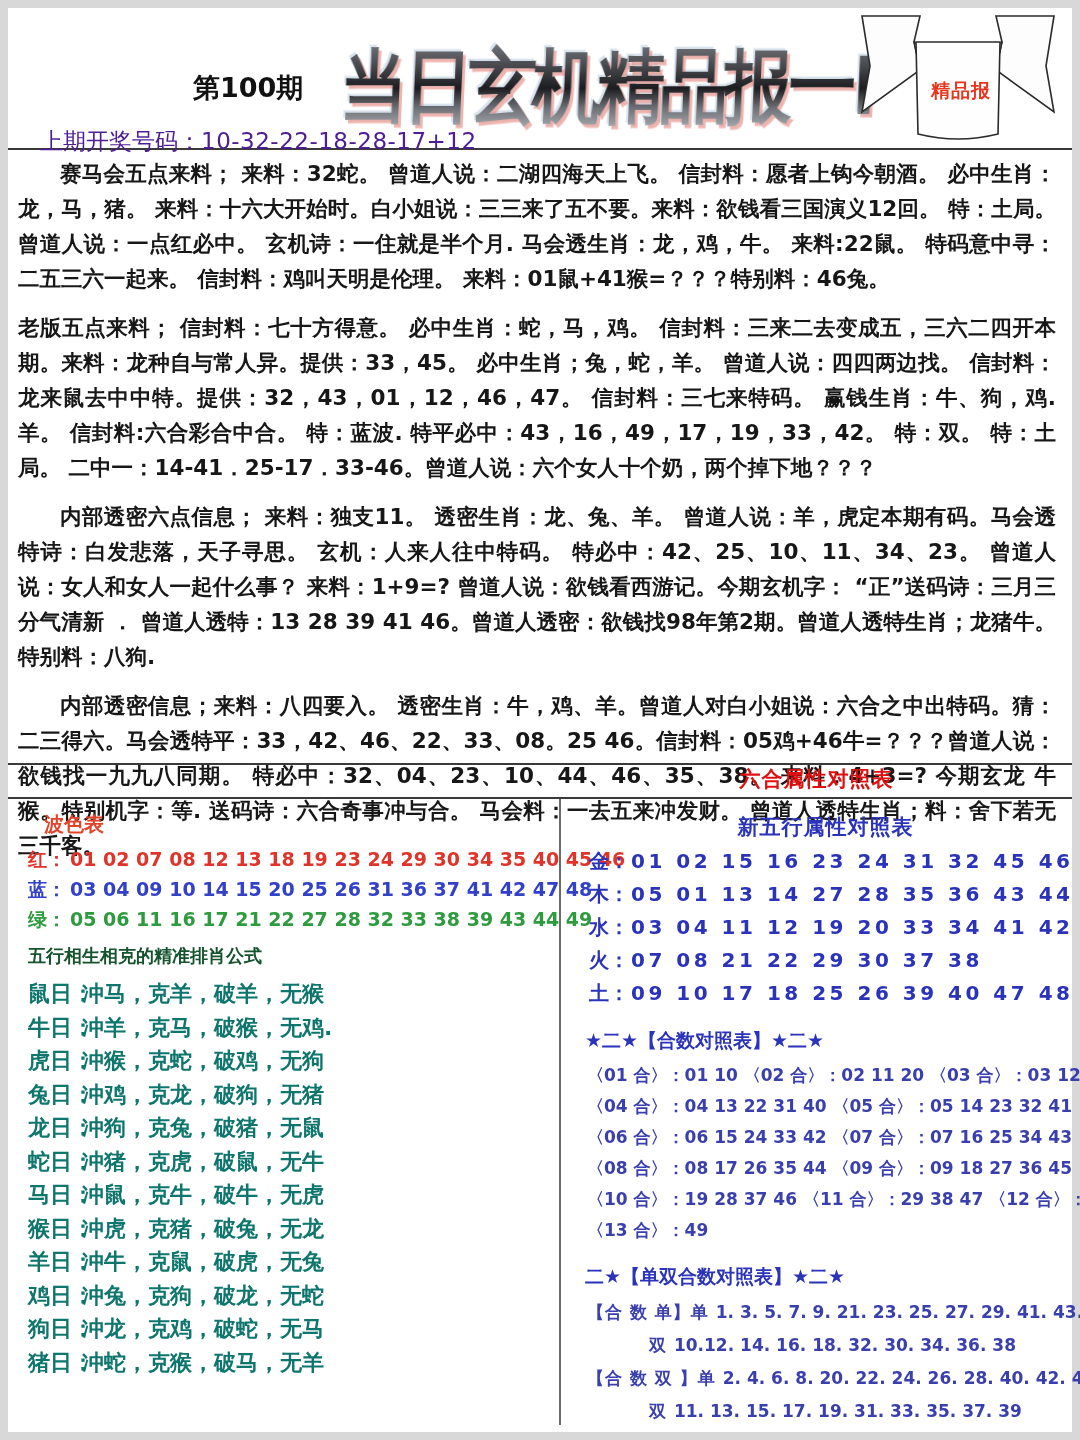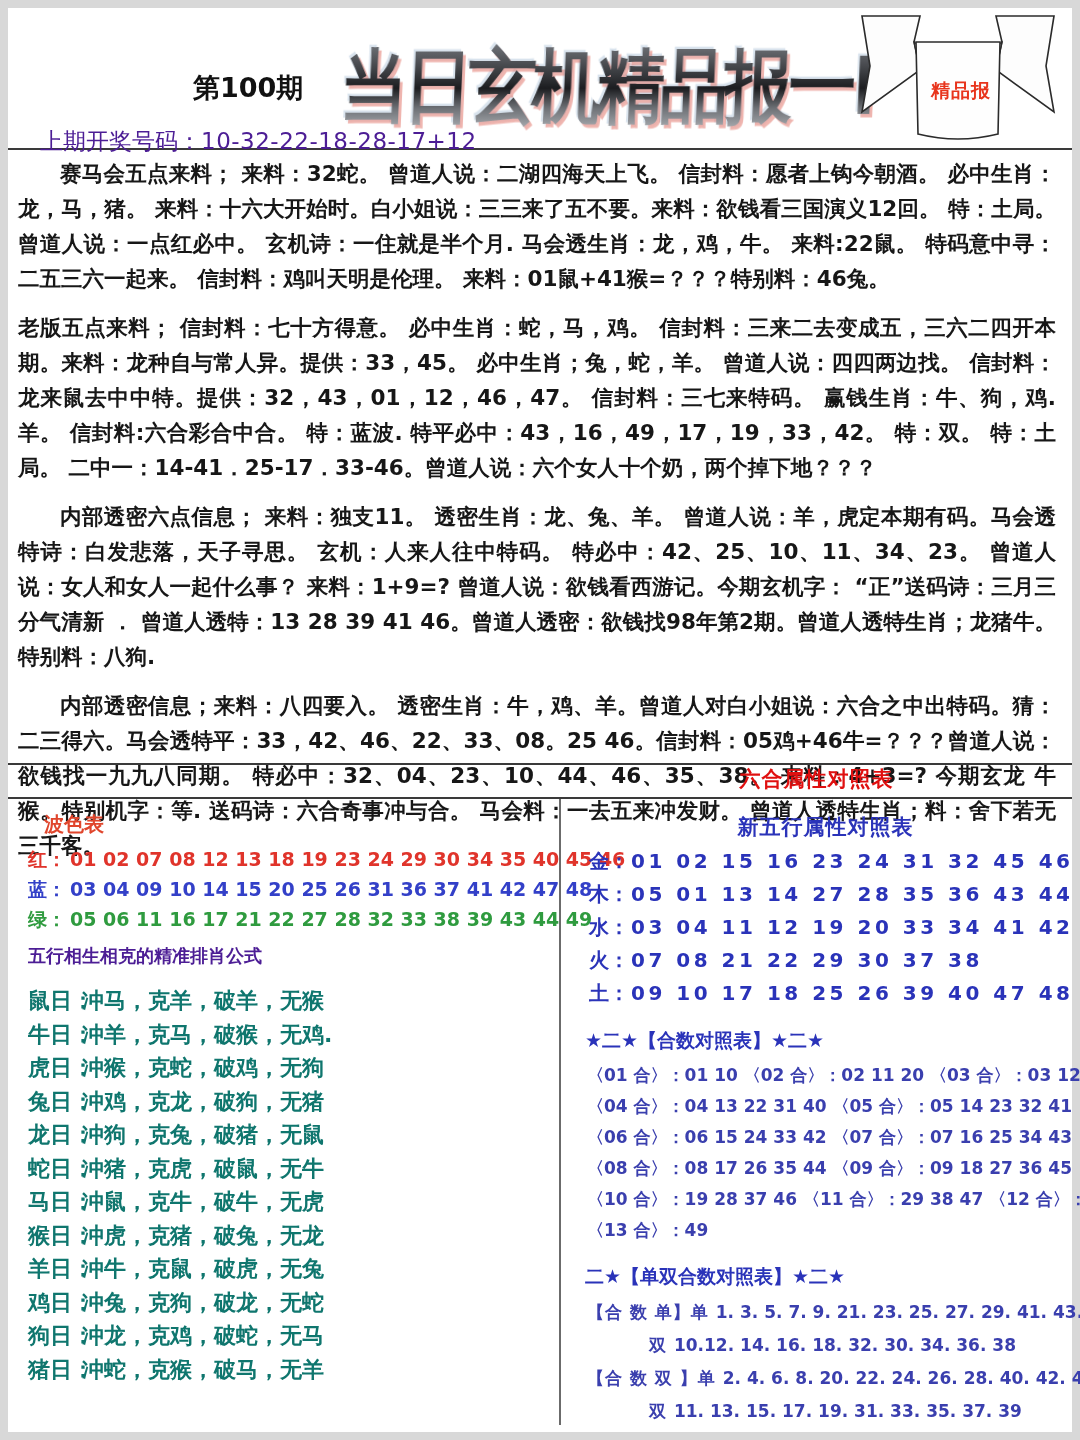--- a/index.html
+++ b/index.html
@@ -105,21 +105,21 @@
 
   .boshi-title{
     font-size:20px;font-weight:bold;color:#e0452c;margin:6px 0 6px 16px;
   }
   .bo-row{font-size:19px;font-weight:bold;line-height:30px;white-space:nowrap;}
   .bo-label{display:inline-block;width:42px;}
   .bo-red{color:#e0342b;}
   .bo-blue{color:#3340c8;}
   .bo-green{color:#2f9b3f;}
   .wuxing-title{
-    font-size:18px;font-weight:bold;color:#4c1d95;margin:10px 0 16px 0;
+    font-size:18px;font-weight:bold;color:#14532d;margin:10px 0 9px 0;
   }
   .zodiac-line{
     font-size:22px;font-weight:bold;color:#0f766e;line-height:33.5px;
     white-space:nowrap;
   }
   .zodiac-line .zl-key{display:inline-block;width:54px;}
 
   .rt-title{
     font-size:21px;font-weight:bold;color:#2a33b9;text-align:center;
     margin:8px 0 4px 0;letter-spacing:1px;

